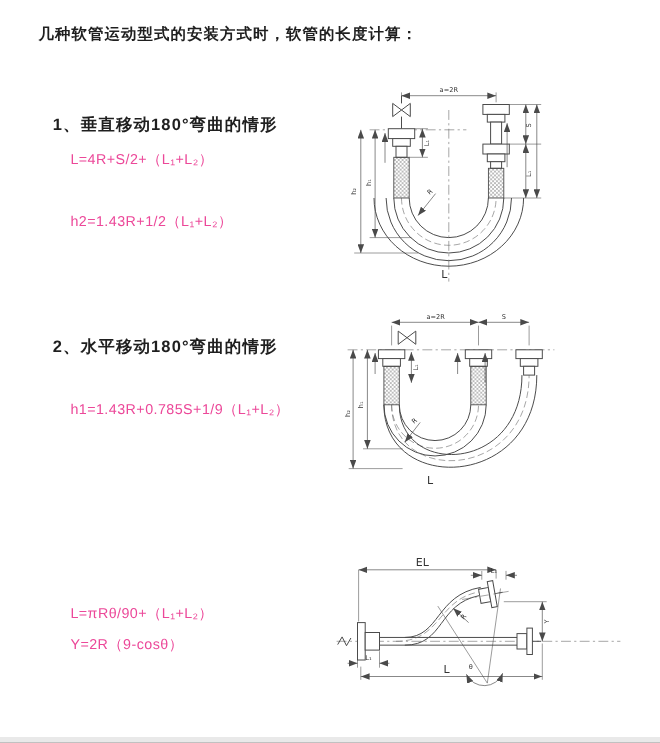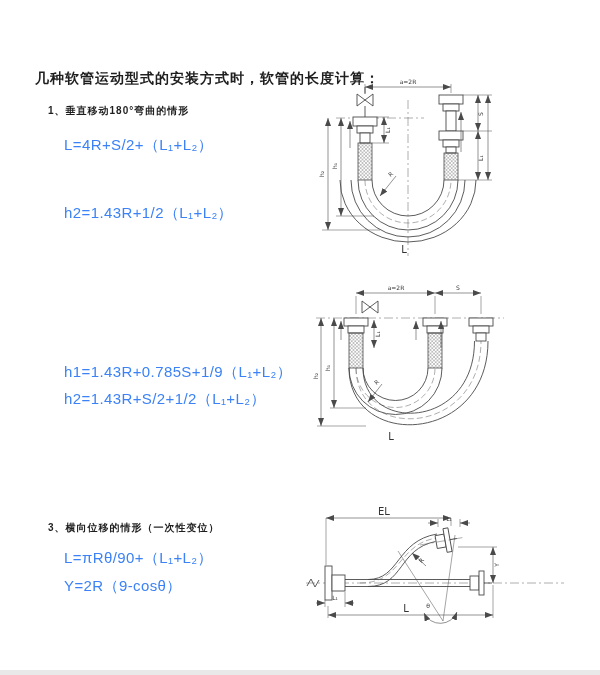--- a/index.html
+++ b/index.html
@@ -1,20 +1,20 @@
 <!DOCTYPE html>
 <html><head>
 <meta charset="utf-8">
 <style>
   html,body{margin:0;padding:0;background:#888;}
   #page{position:relative;width:600px;height:675px;background:#ffffff;overflow:hidden;
         font-family:"Liberation Sans","DejaVu Sans",sans-serif;color:#1f1f1f;}
-  .title{position:absolute;left:35px;top:22px;font-size:14px;font-weight:bold;letter-spacing:1px;margin-top:48px;}
-  .sec-heading{position:absolute;font-size:10px;font-weight:bold;letter-spacing:1px;white-space:nowrap;}
-  .formula{position:absolute;left:64px;font-size:15px;letter-spacing:0.4px;color:#3b82f6;white-space:nowrap;}
+  .title{position:absolute;left:35px;top:22px;font-size:14px;font-weight:bold;letter-spacing:1px;}
+  .sec-heading{position:absolute;font-size:15px;font-weight:bold;letter-spacing:1px;white-space:nowrap;}
+  .formula{position:absolute;left:64px;font-size:13px;letter-spacing:0.4px;color:#ec4899;white-space:nowrap;}
   .diag{position:absolute;}
   
   .ln{stroke:#4a4a4a;stroke-width:0.9;fill:none;}
   .fl{fill:#ffffff;stroke:#4a4a4a;stroke-width:0.9;}
   .braid{fill:url(#braid);stroke:#4a4a4a;stroke-width:0.8;}
   .cl{stroke:#6a6a6a;stroke-width:0.55;stroke-dasharray:9 3 2 3;fill:none;}
   .cl2{stroke:#6a6a6a;stroke-width:0.55;stroke-dasharray:6 3;fill:none;}
   .dim{stroke:#4a4a4a;stroke-width:0.6;marker-start:url(#arr);marker-end:url(#arr);}
   .dimend{stroke:#4a4a4a;stroke-width:0.6;marker-end:url(#arr);}
   .ext{stroke:#4a4a4a;stroke-width:0.5;}
@@ -36,21 +36,21 @@
       <pattern id="braid" width="3.5" height="3.5" patternUnits="userSpaceOnUse">
         <path d="M0,3.5 L3.5,0 M0,0 L3.5,3.5" stroke="#8a8a8a" stroke-width="0.5"></path>
       </pattern>
     </defs>
   </svg>
 
   <div class="title">几种软管运动型式的安装方式时，软管的长度计算：</div>
 
   <div class="sec-heading" style="left:48px;top:104px">1、垂直移动180°弯曲的情形</div>
   <div class="formula" style="top:136px">L=4R+S/2+（L₁+L₂）</div>
-  <div class="formula" style="top:204px">h2=1.43R+1/2（L₁+L₂）</div>
+  <div class="formula" style="top:192px">h2=1.43R+1/2（L₁+L₂）</div>
 
   <svg class="diag" style="left:310px;top:72px" width="285" height="190" viewBox="0 0 285 190">
     <g>
       <line class="ext" x1="55" y1="12" x2="55" y2="21"></line>
       <line class="ext" x1="141" y1="12" x2="141" y2="21"></line>
       <line class="dim" x1="55" y1="15" x2="141" y2="15"></line>
       <text class="lbl" x="98" y="12" text-anchor="middle">a=2R</text>
     </g>
     <g>
       <line class="ln" x1="55" y1="15" x2="55" y2="22"></line>
@@ -111,22 +111,22 @@
       <text class="lbl" transform="rotate(-90 173 42)" x="173" y="42" text-anchor="middle">S</text>
       <text class="lbl" transform="rotate(-90 173 86)" x="173" y="86" text-anchor="middle">L₁</text>
     </g>
     <g>
       <line class="dimend" x1="86" y1="104" x2="70" y2="124"></line>
       <text class="lbl" transform="rotate(-40 82 104)" x="82" y="104" text-anchor="middle">R</text>
     </g>
     <text class="lbl2" x="94" y="181" text-anchor="middle">L</text>
   </svg>
 
+  <div class="sec-heading" style="left:48px;top:306px">2、水平移动180°弯曲的情形</div>
   <div class="formula" style="top:363px">h1=1.43R+0.785S+1/9（L₁+L₂）</div>
-  <div class="formula" style="top:390px">h2=1.43R+S/2+1/2（L₁+L₂）</div>
 
   <svg class="diag" style="left:308px;top:280px" width="290" height="180" viewBox="0 0 290 180">
     <g>
       <line class="ext" x1="48" y1="16" x2="48" y2="34"></line>
       <line class="ext" x1="127" y1="16" x2="127" y2="34"></line>
       <line class="ext" x1="173" y1="16" x2="173" y2="34"></line>
       <line class="dim" x1="48" y1="13" x2="127" y2="13"></line>
       <line class="dim" x1="127" y1="13" x2="173" y2="13"></line>
       <text class="lbl" x="88" y="10" text-anchor="middle">a=2R</text>
       <text class="lbl" x="150" y="10" text-anchor="middle">S</text>
@@ -175,21 +175,20 @@
       <line class="ext" x1="22" y1="128" x2="58" y2="128"></line>
       <text class="lbl" transform="rotate(-90 22 88)" x="22" y="88" text-anchor="middle">h₁</text>
     </g>
     <g>
       <line class="dimend" x1="74" y1="104" x2="60" y2="122"></line>
       <text class="lbl" transform="rotate(-40 70 104)" x="70" y="104" text-anchor="middle">R</text>
     </g>
     <text class="lbl2" x="83" y="160" text-anchor="middle">L</text>
   </svg>
 
-  <div class="sec-heading" style="left:48px;top:521px">3、横向位移的情形（一次性变位）</div>
   <div class="formula" style="top:549px">L=πRθ/90+（L₁+L₂）</div>
   <div class="formula" style="top:577px">Y=2R（9-cosθ）</div>
 
   <svg class="diag" style="left:298px;top:503px" width="300" height="150" viewBox="0 0 300 150">
     <line class="cl" x1="8" y1="80" x2="266" y2="80"></line>
     <path class="ln" d="M9,83 L13,76 L17,84 L21,77"></path>
     <g>
       <line class="ln" x1="47" y1="76.5" x2="172" y2="76.5"></line>
       <line class="ln" x1="47" y1="83.5" x2="172" y2="83.5"></line>
     </g>

